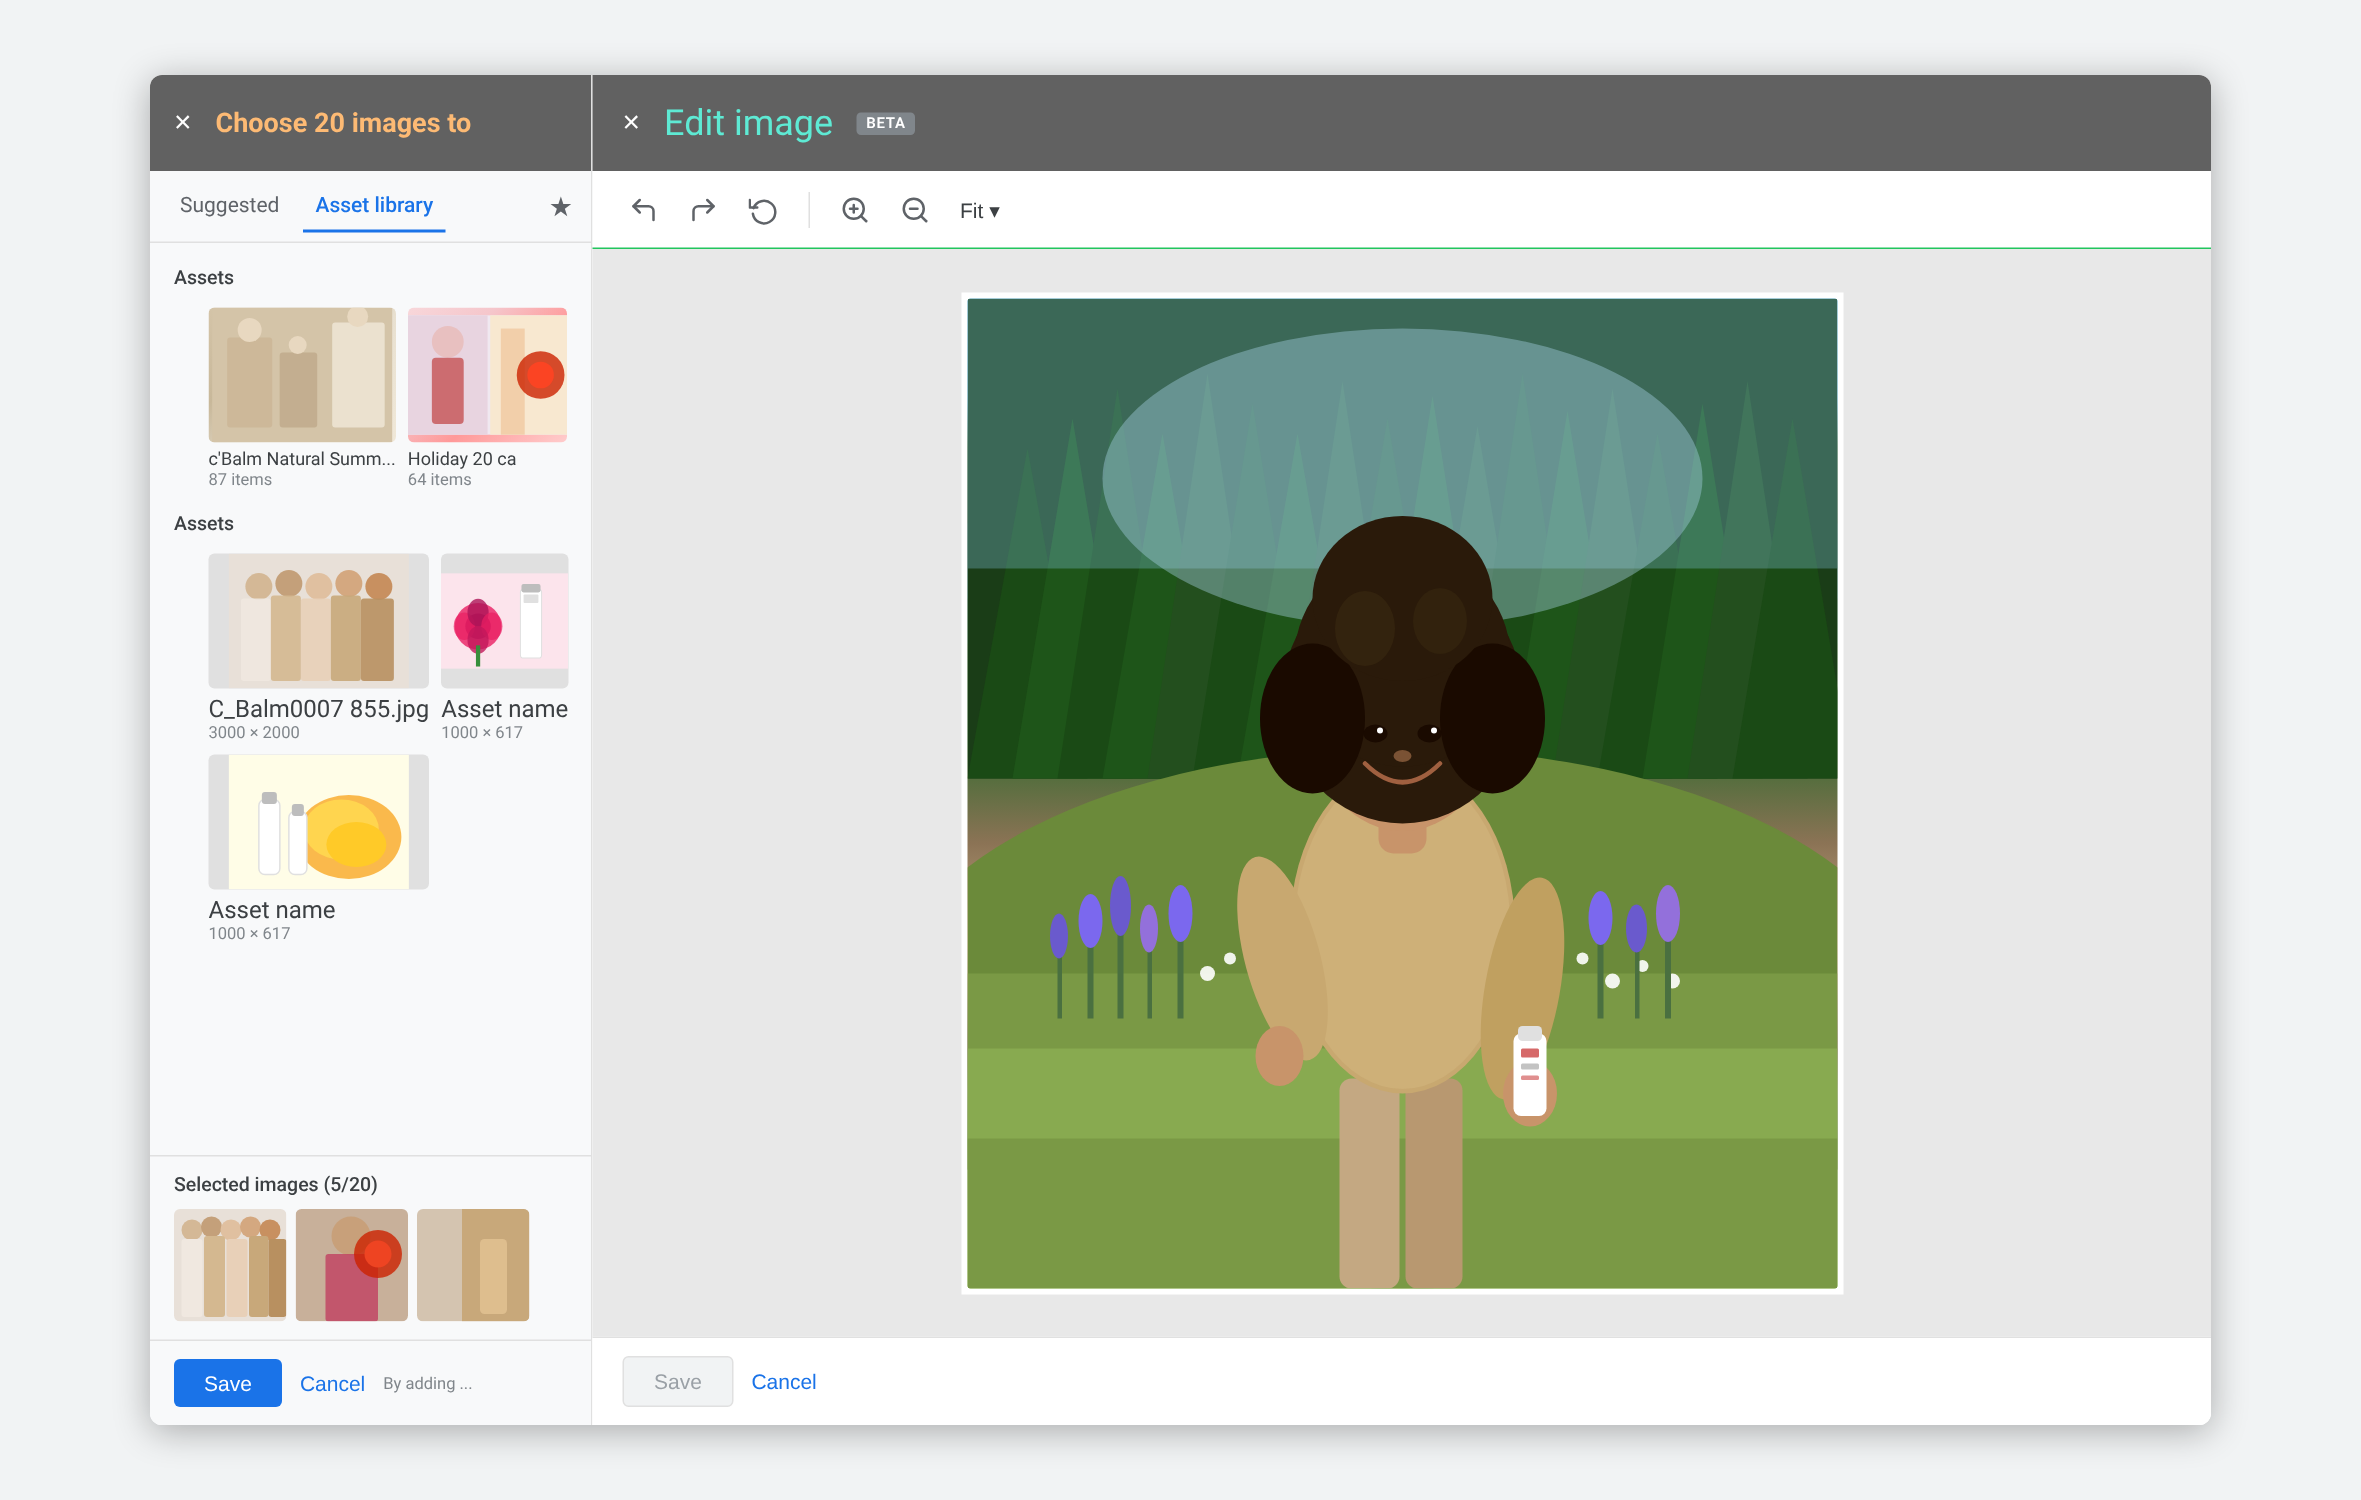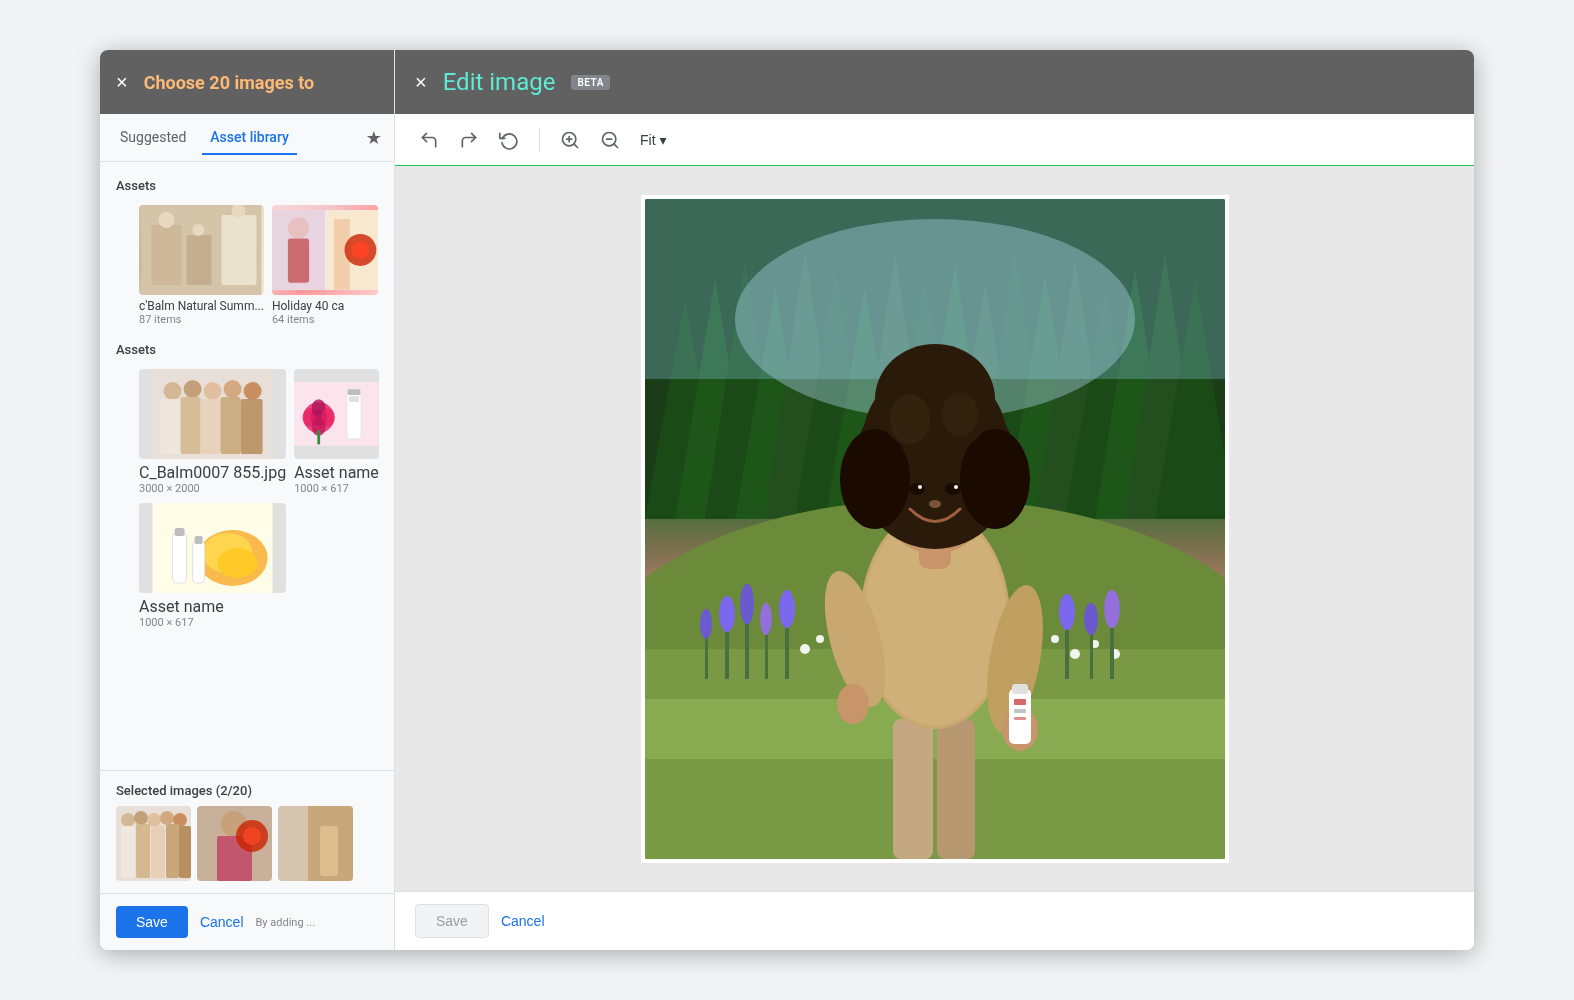--- a/index.html
+++ b/index.html
@@ -428,21 +428,21 @@
                 <rect x="62" y="0" width="58" height="90" fill="#f8e8d0"></rect>
                 <circle cx="30" cy="20" r="12" fill="#e8c0c0"></circle>
                 <rect x="18" y="32" width="24" height="50" rx="3" fill="#c04040" opacity="0.7"></rect>
                 <rect x="70" y="10" width="18" height="80" fill="#f0c8a0" opacity="0.8"></rect>
 
                 <circle cx="100" cy="45" r="18" fill="#cc2200" opacity="0.8"></circle>
                 <circle cx="100" cy="45" r="10" fill="#ff4422" opacity="0.9"></circle>
               </svg>
             </div>
           </div>
-          <div class="folder-name">Holiday 40 ca</div>
+          <div class="folder-name">Holiday 20 ca</div>
           <div class="folder-count">64 items</div>
         </div>
       </div>
 
       <div class="section-title">Assets</div>
       <div class="grid-2">
 
         <div class="asset-item">
           <div class="folder-thumb">
             <svg width="100%" height="100%" viewBox="0 0 120 90" xmlns="http://www.w3.org/2000/svg">
@@ -502,21 +502,21 @@
               <rect x="42" y="33" width="8" height="8" rx="2" fill="#bdbdbd"></rect>
             </svg>
           </div>
           <div class="asset-name">Asset name</div>
           <div class="asset-dims">1000 × 617</div>
         </div>
       </div>
     </div>
 
     <div class="selected-section">
-      <div class="selected-title">Selected images (2/20)</div>
+      <div class="selected-title">Selected images (5/20)</div>
       <div class="selected-grid">
         <div class="selected-thumb">
           <svg width="75" height="75" viewBox="0 0 75 75" xmlns="http://www.w3.org/2000/svg">
             <rect width="75" height="75" fill="#e8e0d8"></rect>
             <circle cx="12" cy="14" r="7" fill="#d4b896"></circle>
             <circle cx="25" cy="12" r="7" fill="#c4a07a"></circle>
             <circle cx="38" cy="14" r="7" fill="#e0c0a0"></circle>
             <circle cx="51" cy="12" r="7" fill="#d4a880"></circle>
             <circle cx="64" cy="14" r="7" fill="#c89060"></circle>
             <rect x="5" y="20" width="14" height="52" rx="2" fill="#f0e8e0"></rect>

